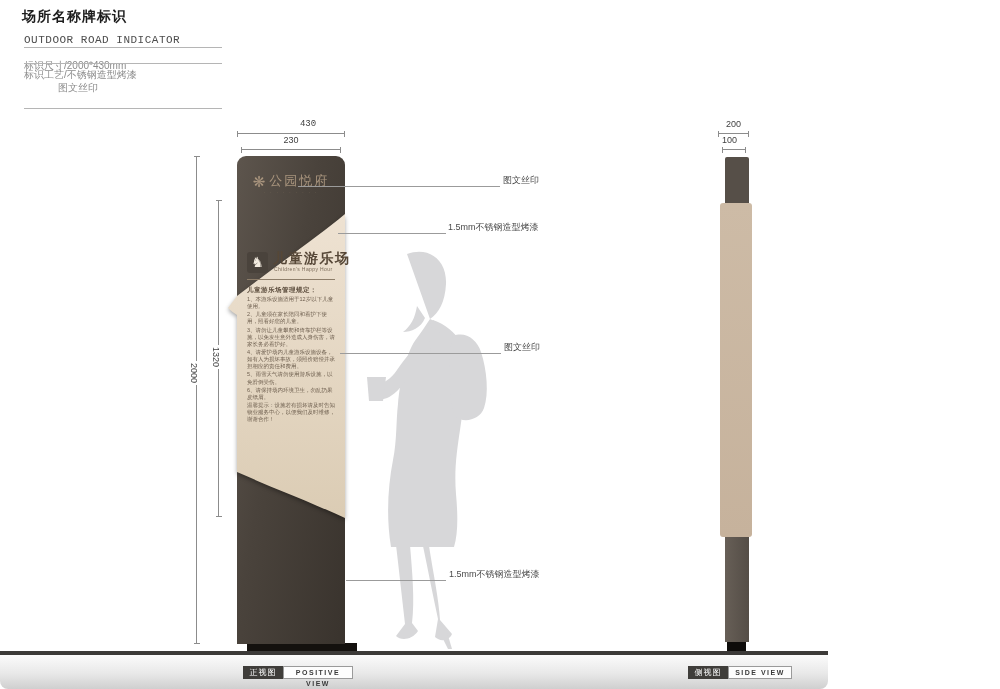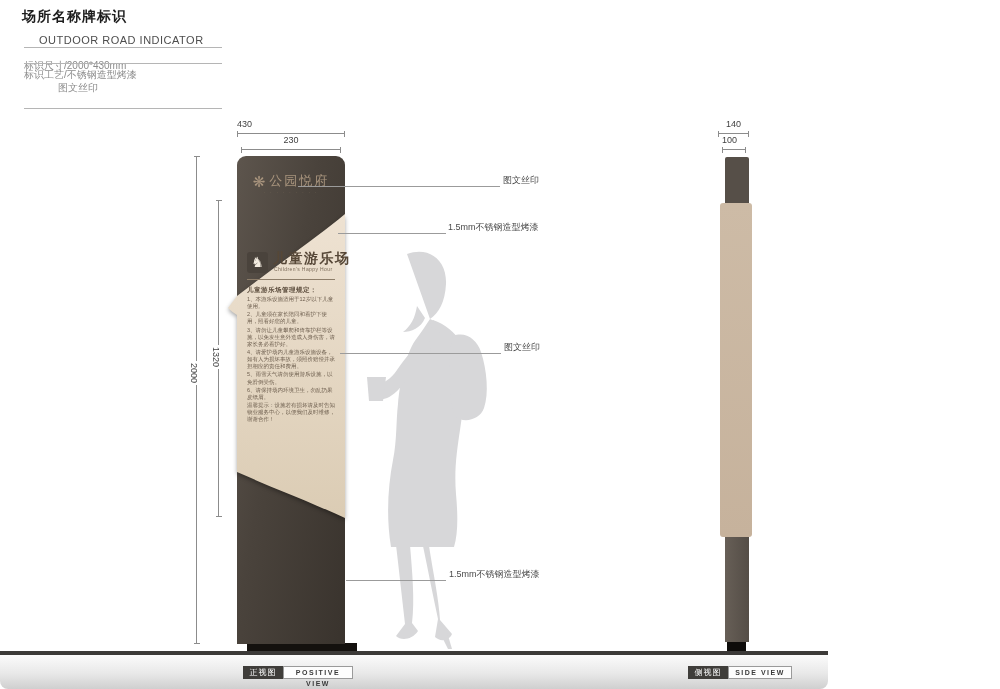--- a/index.html
+++ b/index.html
@@ -2,21 +2,21 @@
 <html><head>
 <meta charset="utf-8">
 <style>
   html,body{margin:0;padding:0;background:#fff;}
   .canvas{position:relative;width:828px;height:689px;background:#fff;overflow:hidden;
           font-family:"Liberation Sans", sans-serif;color:#333;border-radius:8px;}
   .abs{position:absolute;}
 
   
   .hdr-title{left:22px;top:8px;font-size:14px;font-weight:bold;color:#1d1d1d;letter-spacing:1px;}
-  .hdr-sub{left:24px;top:34px;font-size:11px;color:#4d4d4d;font-family:Liberation Sans, sans-serif;letter-spacing:.5px;margin-left:15px;}
+  .hdr-sub{left:24px;top:34px;font-size:11px;color:#4d4d4d;font-family:Liberation Mono, monospace;letter-spacing:.5px;}
   .hdr-size{left:24px;top:59px;font-size:10px;color:#8b8b8b;}
   .hdr-craft1{left:24px;top:68px;font-size:10px;color:#8b8b8b;}
   .hdr-craft2{left:58px;top:81px;font-size:10px;color:#8b8b8b;}
   .hrule{height:0;border-top:1px solid #b5b5b5;}
 
   
   .dim-text{font-size:9px;color:#3f3f3f;}
   .dimline-h{height:0;border-top:1px solid #8c8c8c;}
   .dimline-h .tk{position:absolute;top:-3px;width:1px;height:6px;background:#8c8c8c;}
   .dimline-v{width:0;border-left:1px solid #8c8c8c;}
@@ -75,21 +75,21 @@
 
   <div class="abs hdr-title">场所名称牌标识</div>
   <div class="abs hdr-sub">OUTDOOR ROAD INDICATOR</div>
   <div class="abs hrule" style="left:24px;top:47px;width:198px;"></div>
   <div class="abs hdr-size">标识尺寸/2000*430mm</div>
   <div class="abs hrule" style="left:24px;top:63px;width:198px;"></div>
   <div class="abs hdr-craft1">标识工艺/不锈钢造型烤漆</div>
   <div class="abs hdr-craft2">图文丝印</div>
   <div class="abs hrule" style="left:24px;top:108px;width:198px;"></div>
 
-  <div class="abs dim-text" style="left:237px;top:119px;width:108px;text-align:left;">430</div>
+  <div class="abs dim-text" style="left:254px;top:119px;width:108px;text-align:center;font-family:Liberation Mono, monospace;">430</div>
   <div class="abs dimline-h" style="left:237px;top:133px;width:108px;">
     <span class="tk" style="left:0;"></span>
       <span class="tk" style="right:0;"></span>
   </div>
   <div class="abs dim-text" style="left:241px;top:135px;width:100px;text-align:center;">230</div>
   <div class="abs dimline-h" style="left:241px;top:149px;width:100px;">
     <span class="tk" style="left:0;"></span>
       <span class="tk" style="right:0;"></span>
   </div>
 
@@ -176,21 +176,21 @@
 
   <div class="abs ann-line" style="left:338px;top:233px;width:108px;"></div>
   <div class="abs ann-text" style="left:448px;top:221px;">1.5mm不锈钢造型烤漆</div>
 
   <div class="abs ann-line" style="left:340px;top:353px;width:161px;"></div>
   <div class="abs ann-text" style="left:504px;top:341px;">图文丝印</div>
 
   <div class="abs ann-line" style="left:346px;top:580px;width:100px;"></div>
   <div class="abs ann-text" style="left:449px;top:568px;">1.5mm不锈钢造型烤漆</div>
 
-  <div class="abs dim-text" style="left:718px;top:119px;width:31px;text-align:center;">140</div>
+  <div class="abs dim-text" style="left:718px;top:119px;width:31px;text-align:center;">200</div>
   <div class="abs dimline-h" style="left:718px;top:133px;width:31px;">
     <span class="tk" style="left:0;"></span>
       <span class="tk" style="right:0;"></span>
   </div>
   <div class="abs dim-text" style="left:722px;top:135px;width:24px;text-align:left;">100</div>
   <div class="abs dimline-h" style="left:722px;top:149px;width:24px;">
     <span class="tk" style="left:0;"></span>
       <span class="tk" style="right:0;"></span>
   </div>
 

